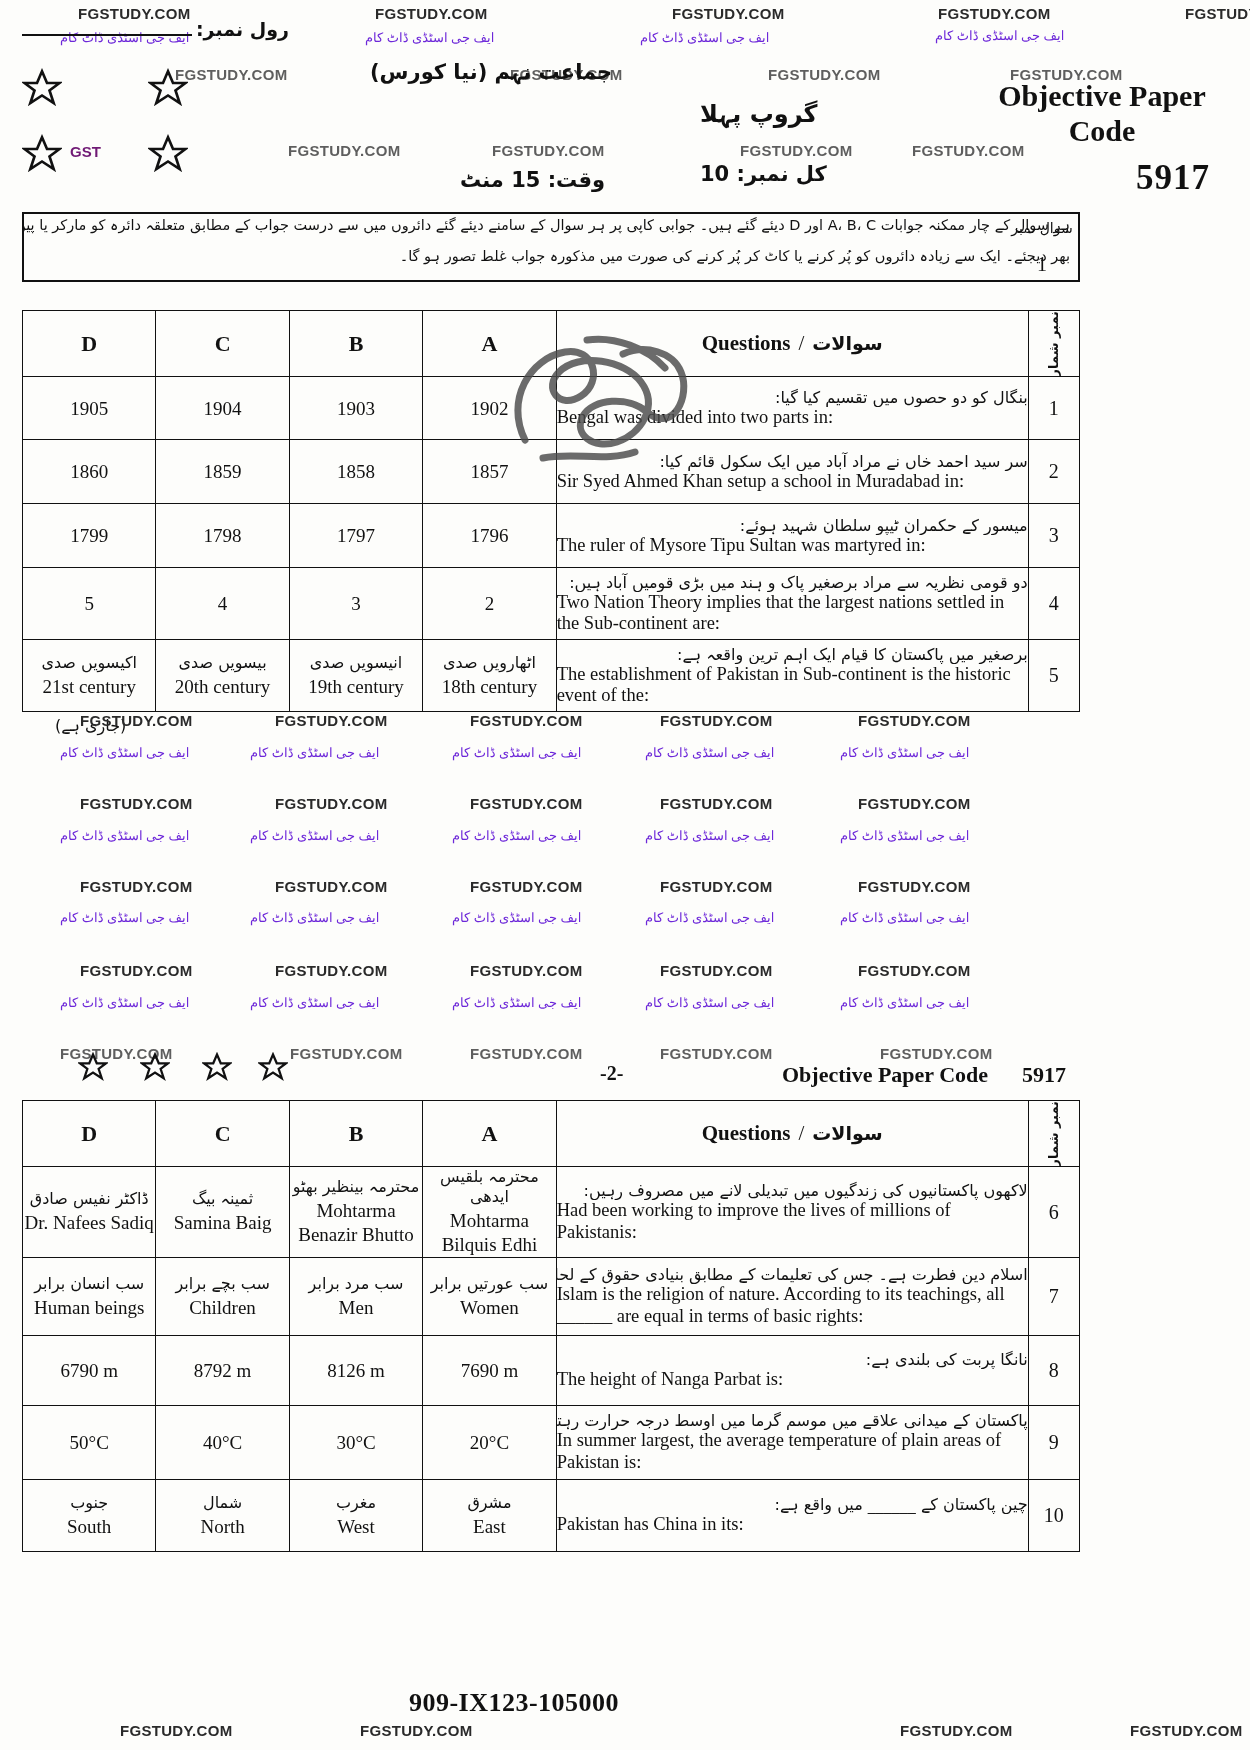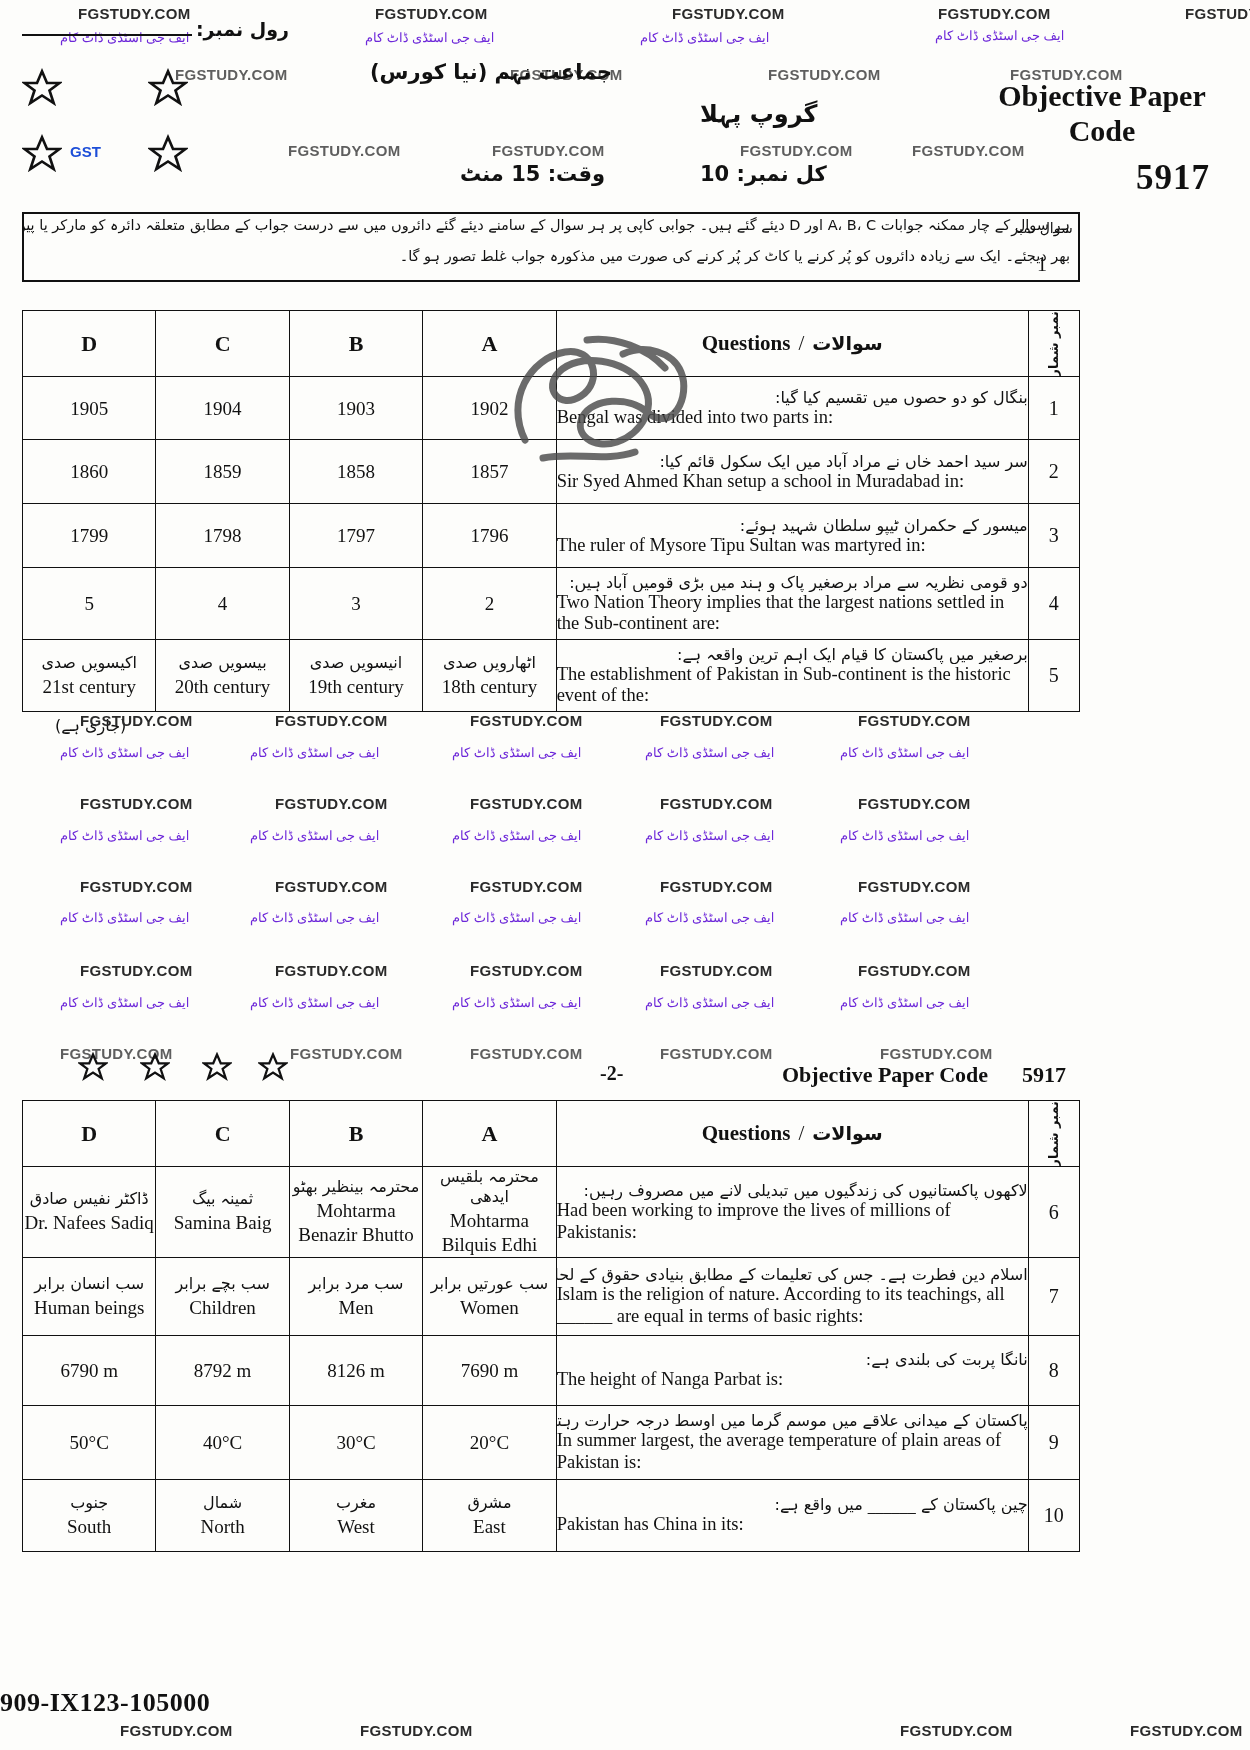--- a/index.html
+++ b/index.html
@@ -21,21 +21,21 @@
 
   
   .roll-line{position:absolute;left:22px;top:34px;width:170px;border-bottom:2px solid #111;}
   .roll-label{position:absolute;left:196px;top:18px;font-family:"DejaVu Sans",sans-serif;
      font-size:19px;font-weight:700;direction:rtl;}
 
   .star{position:absolute;width:40px;height:40px;}
   .star svg{width:100%;height:100%;display:block;}
 
   .gst-tag{position:absolute;left:70px;top:143px;font-family:"Liberation Sans",sans-serif;
-     font-size:15px;font-weight:700;color:#1d4ed8;}
+     font-size:15px;font-weight:700;color:#701a75;}
 
   .title-ur{position:absolute;left:455px;top:95px;font-family:"DejaVu Sans",sans-serif;
      font-size:33px;font-weight:700;direction:rtl;white-space:nowrap;}
   .subject-class{position:absolute;left:370px;top:60px;font-family:"DejaVu Sans",sans-serif;
      font-size:21px;font-weight:700;direction:rtl;white-space:nowrap;}
   .group-ur{position:absolute;left:700px;top:100px;font-family:"DejaVu Sans",sans-serif;
      font-size:24px;font-weight:700;direction:rtl;white-space:nowrap;}
 
   .opc{position:absolute;right:18px;top:78px;text-align:center;width:260px;
      font-family:"Liberation Serif",serif;font-weight:700;font-size:30px;line-height:1.18;}
@@ -80,21 +80,21 @@
      display:block;white-space:nowrap;overflow:hidden;}
   td.qcell .en{font-family:"Liberation Serif",serif;font-size:18.5px;display:block;line-height:1.16;}
   td.num{text-align:center;font-family:"Liberation Serif",serif;font-size:20px;font-weight:400;}
 
   .jari{position:absolute;left:55px;font-family:"DejaVu Sans",sans-serif;font-size:16px;direction:rtl;}
 
   
   .p2-page{position:absolute;font-family:"Liberation Serif",serif;font-weight:700;font-size:20px;}
   .p2-opc{position:absolute;font-family:"Liberation Serif",serif;font-weight:700;font-size:22px;white-space:nowrap;}
 
-  .footer-code{position:absolute;left:0;width:1004px;
+  .footer-code{position:absolute;left:12px;width:1004px;text-align:center;
      font-family:"Liberation Serif",serif;font-weight:700;font-size:26px;letter-spacing:.5px;}
 
   
   .scribble{position:absolute;pointer-events:none;}
 </style>
 </head>
 <body>
 
 <div class="page">
 
@@ -145,21 +145,21 @@
 
   <div class="subject-class">جماعت نہم (نیا کورس)</div>
   <div class="group-ur">گروپ پہلا</div>
 
   <div class="opc">
     <span>Objective Paper Code</span>
   </div>
   <div class="opc-code">5917</div>
 
   <div class="time-row">
-    <div class="time-ur" style="left:160px;top:2px;">وقت: 15 منٹ</div>
+    <div class="time-ur" style="left:160px;top:8px;">وقت: 15 منٹ</div>
     <div class="time-ur" style="left:400px;top:2px;">کل نمبر: 10</div>
   </div>
 
   <div class="instr">
     <div class="instr-l1">ہر سوال کے چار ممکنہ جوابات A، B، C اور D دیئے گئے ہیں۔ جوابی کاپی پر ہر سوال کے سامنے دیئے گئے دائروں میں سے درست جواب کے مطابق متعلقہ دائرہ کو مارکر یا پین سے</div>
     <div class="instr-l2">بھر دیجئے۔ ایک سے زیادہ دائروں کو پُر کرنے یا کاٹ کر پُر کرنے کی صورت میں مذکورہ جواب غلط تصور ہو گا۔</div>
   </div>
   <div class="instr-qno">
     <div style="font-size:14px;padding-top:4px;">سوال نمبر</div>
     <div style="font-size:20px;font-family:'Liberation Serif',serif;padding-top:10px;">1</div>

